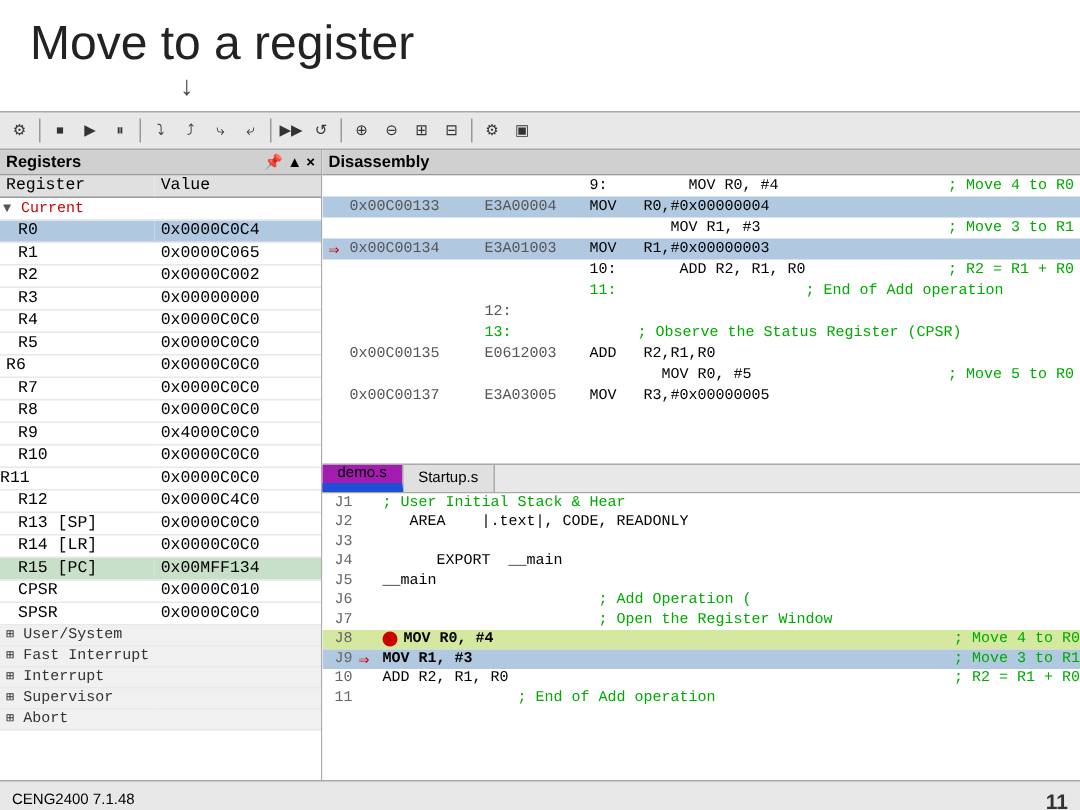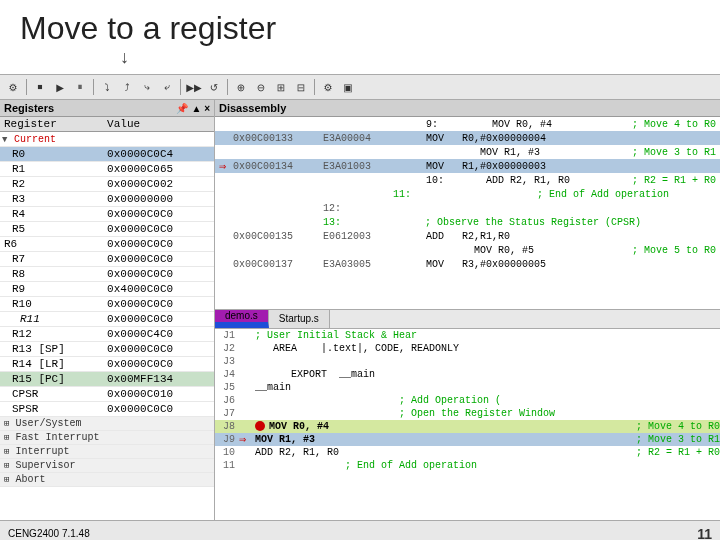--- a/index.html
+++ b/index.html
@@ -136,21 +136,21 @@
       display: flex;
       align-items: center;
       padding: 0 4px;
       height: 14px;
       white-space: nowrap;
     }
     .disasm-row.highlighted { background: #b0c8e0; }
     .disasm-row.arrow-row { background: #b0c8e0; }
     .disasm-addr { width: 90px; color: #555; }
     .disasm-hex { width: 70px; color: #555; }
-    .disasm-code { color: #000; flex: 1; margin-left: 33px; }
+    .disasm-code { color: #000; flex: 1; }
     .disasm-arrow { width: 14px; color: #cc0000; font-size: 12px; }
     .disasm-comment { color: #00aa00; }
 
     
     #tabs-area {
       border-top: 1px solid #aaa;
       border-bottom: 1px solid #aaa;
       background: #e8e8e8;
       display: flex;
       height: 20px;
@@ -303,21 +303,21 @@
         </tr>
         <tr>
           <td style="padding-left:12px;">R9</td>
           <td>0x4000C0C0</td>
         </tr>
         <tr>
           <td style="padding-left:12px;">R10</td>
           <td>0x0000C0C0</td>
         </tr>
         <tr>
-          <td style="padding-left:20px;font-style:italic;">R11</td>
+          <td style="padding-left:0;">R11</td>
           <td>0x0000C0C0</td>
         </tr>
         <tr>
           <td style="padding-left:12px;">R12</td>
           <td>0x0000C4C0</td>
         </tr>
         <tr>
           <td style="padding-left:12px;">R13 [SP]</td>
           <td>0x0000C0C0</td>
         </tr>

